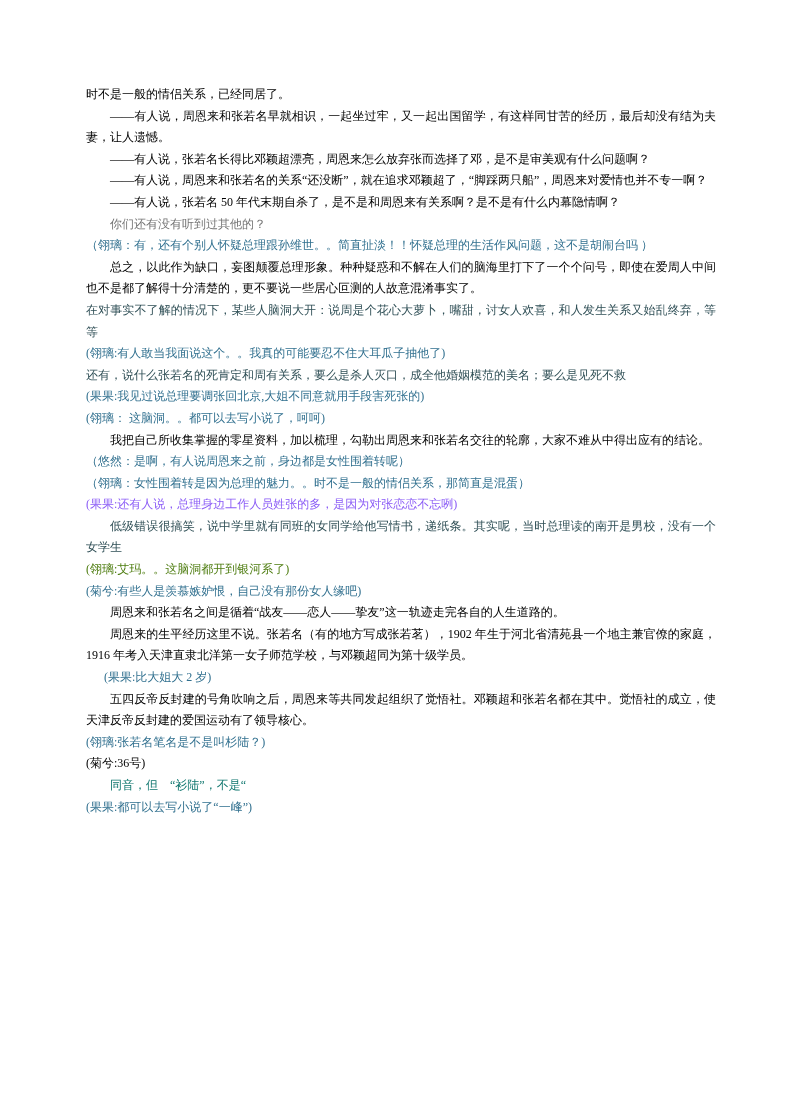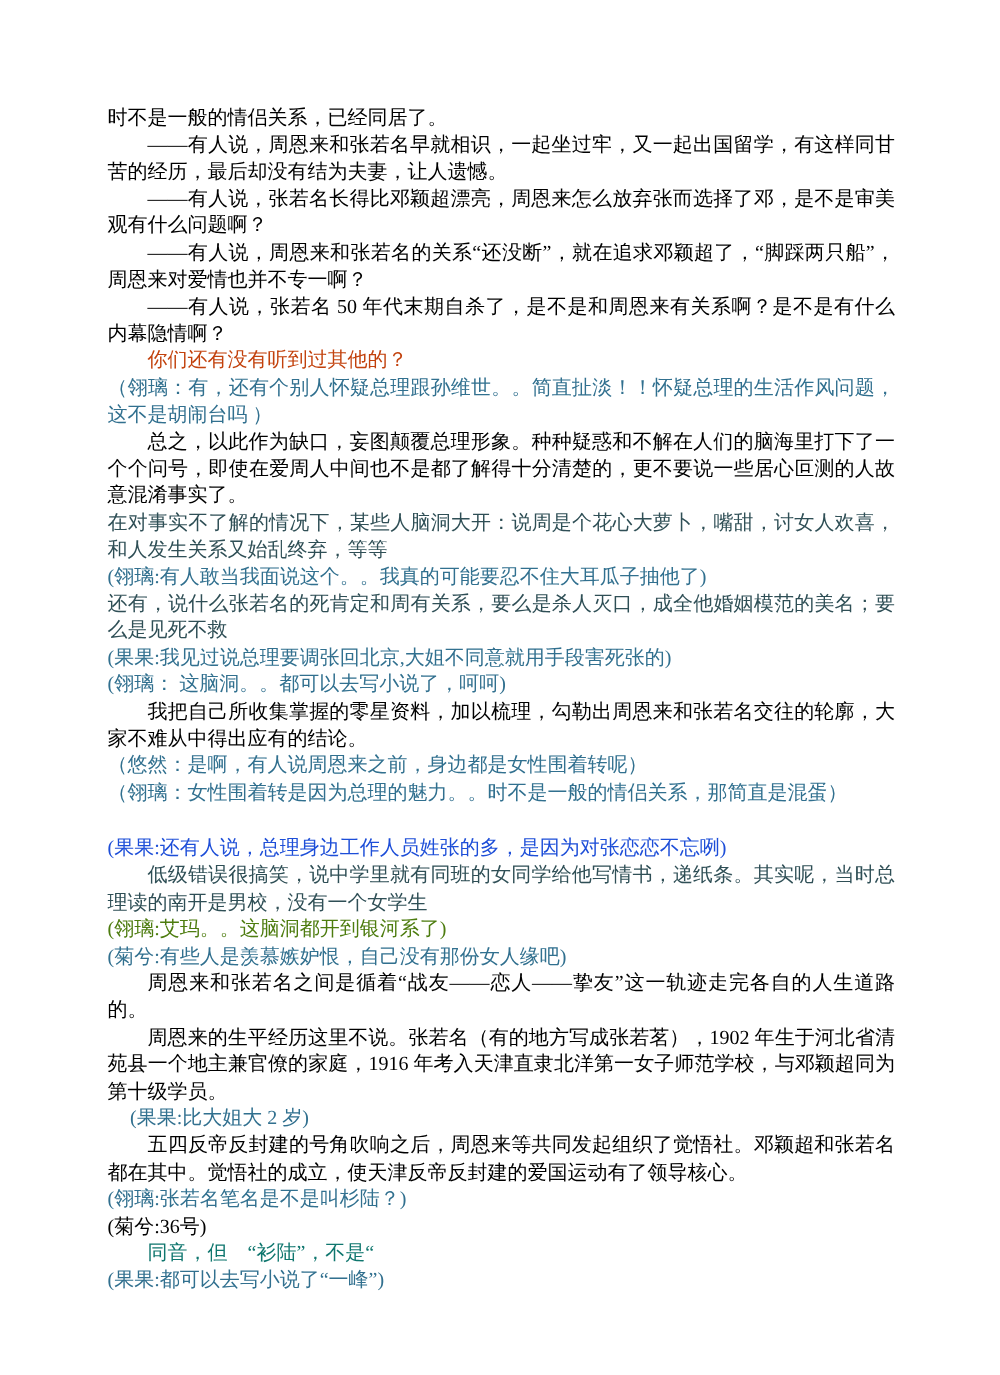--- a/index.html
+++ b/index.html
@@ -13,21 +13,21 @@
     height: 1100px;
     background: #ffffff;
     overflow: hidden;
     font-family: "Liberation Serif", "DejaVu Serif", serif;
   }
   .content {
     position: absolute;
     left: 86px;
     top: 84px;
     width: 630px;
-    font-size: 16px;
+    font-size: 12px;
     line-height: 21.6px;
     letter-spacing: 0px;
     text-align: justify;
     text-justify: inter-ideograph;
   }
   .para {
     margin: 0;
     padding: 0;
     word-break: break-all;
   }
@@ -38,32 +38,32 @@
 </head>
 <body>
 
 <div class="page">
   <div class="content">
       <div class="para" style="color: rgb(0, 0, 0);">时不是一般的情侣关系，已经同居了。</div>
       <div class="para indent" style="color: rgb(0, 0, 0);">——有人说，周恩来和张若名早就相识，一起坐过牢，又一起出国留学，有这样同甘苦的经历，最后却没有结为夫妻，让人遗憾。</div>
       <div class="para indent" style="color: rgb(0, 0, 0);">——有人说，张若名长得比邓颖超漂亮，周恩来怎么放弃张而选择了邓，是不是审美观有什么问题啊？</div>
       <div class="para indent" style="color: rgb(0, 0, 0);">——有人说，周恩来和张若名的关系“还没断”，就在追求邓颖超了，“脚踩两只船”，周恩来对爱情也并不专一啊？</div>
       <div class="para indent" style="color: rgb(0, 0, 0);">——有人说，张若名 50 年代末期自杀了，是不是和周恩来有关系啊？是不是有什么内幕隐情啊？</div>
-      <div class="para indent" style="color: #c2410c;">你们还有没有听到过其他的？</div>
+      <div class="para indent" style="color: #737373;">你们还有没有听到过其他的？</div>
       <div class="para" style="color: rgb(49, 112, 143);">（翎璃：有，还有个别人怀疑总理跟孙维世。。简直扯淡！！怀疑总理的生活作风问题，这不是胡闹台吗 ）</div>
       <div class="para indent" style="color: rgb(0, 0, 0);">总之，以此作为缺口，妄图颠覆总理形象。种种疑惑和不解在人们的脑海里打下了一个个问号，即使在爱周人中间也不是都了解得十分清楚的，更不要说一些居心叵测的人故意混淆事实了。</div>
       <div class="para" style="color: rgb(47, 79, 86);">在对事实不了解的情况下，某些人脑洞大开：说周是个花心大萝卜，嘴甜，讨女人欢喜，和人发生关系又始乱终弃，等等</div>
       <div class="para" style="color: rgb(49, 112, 143);">(翎璃:有人敢当我面说这个。。我真的可能要忍不住大耳瓜子抽他了)</div>
       <div class="para" style="color: rgb(47, 79, 86);">还有，说什么张若名的死肯定和周有关系，要么是杀人灭口，成全他婚姻模范的美名；要么是见死不救</div>
       <div class="para" style="color: rgb(49, 112, 143);">(果果:我见过说总理要调张回北京,大姐不同意就用手段害死张的)</div>
       <div class="para" style="color: rgb(49, 112, 143);">(翎璃： 这脑洞。。都可以去写小说了，呵呵)</div>
       <div class="para indent" style="color: rgb(0, 0, 0);">我把自己所收集掌握的零星资料，加以梳理，勾勒出周恩来和张若名交往的轮廓，大家不难从中得出应有的结论。</div>
       <div class="para" style="color: rgb(49, 112, 143);">（悠然：是啊，有人说周恩来之前，身边都是女性围着转呢）</div>
       <div class="para" style="color: rgb(49, 112, 143);">（翎璃：女性围着转是因为总理的魅力。。时不是一般的情侣关系，那简直是混蛋）</div>
-      <div class="para" style="color: #1d4ed8; margin-top: 23px;">(果果:还有人说，总理身边工作人员姓张的多，是因为对张恋恋不忘咧)</div>
+      <div class="para" style="color: #8b5cf6;">(果果:还有人说，总理身边工作人员姓张的多，是因为对张恋恋不忘咧)</div>
       <div class="para indent" style="color: rgb(47, 79, 86);">低级错误很搞笑，说中学里就有同班的女同学给他写情书，递纸条。其实呢，当时总理读的南开是男校，没有一个女学生</div>
       <div class="para" style="color: #4d7c0f;">(翎璃:艾玛。。这脑洞都开到银河系了)</div>
       <div class="para" style="color: rgb(49, 112, 143);">(菊兮:有些人是羡慕嫉妒恨，自己没有那份女人缘吧)</div>
       <div class="para indent" style="color: rgb(0, 0, 0);">周恩来和张若名之间是循着“战友——恋人——挚友”这一轨迹走完各自的人生道路的。</div>
       <div class="para indent" style="color: rgb(0, 0, 0);">周恩来的生平经历这里不说。张若名（有的地方写成张若茗），1902 年生于河北省清苑县一个地主兼官僚的家庭，1916 年考入天津直隶北洋第一女子师范学校，与邓颖超同为第十级学员。</div>
       <div class="para" style="color: rgb(49, 112, 143); margin-left: 18px;">(果果:比大姐大 2 岁)</div>
       <div class="para indent" style="color: rgb(0, 0, 0);">五四反帝反封建的号角吹响之后，周恩来等共同发起组织了觉悟社。邓颖超和张若名都在其中。觉悟社的成立，使天津反帝反封建的爱国运动有了领导核心。</div>
       <div class="para" style="color: rgb(49, 112, 143);">(翎璃:张若名笔名是不是叫杉陆？)</div>
       <div class="para" style="color: rgb(0, 0, 0);">(菊兮:36号)</div>
       <div class="para indent" style="color: #0f766e;">同音，但　“衫陆”，不是“</div>

